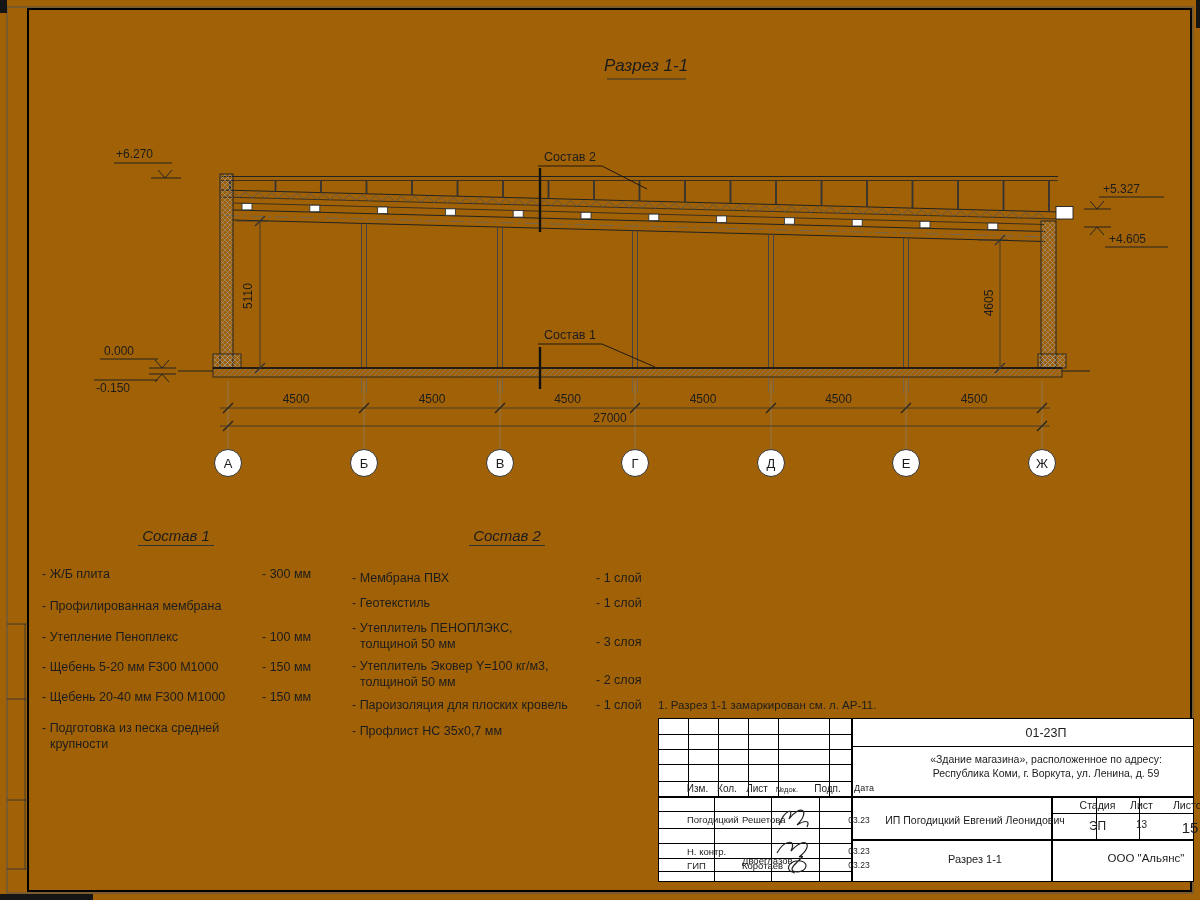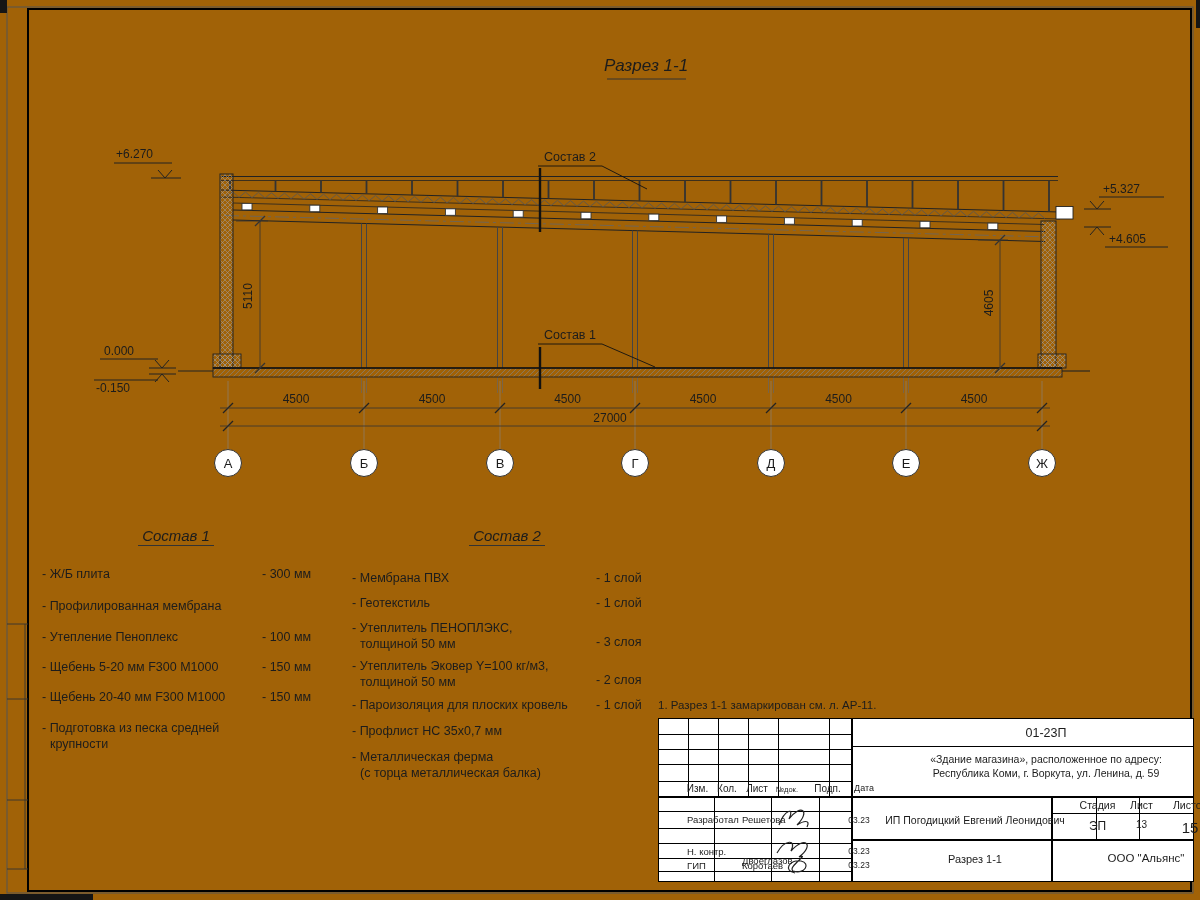--- a/index.html
+++ b/index.html
@@ -263,24 +263,20 @@
   </div>
   <div class="abs li" style="left:596px;top:634px">- 3 слоя</div>
   <div class="abs li" style="left:352px;top:658px">
     <div>- Утеплитель Эковер Y=100 кг/м3,</div>
     <div style="padding-left:8px">толщиной 50 мм</div>
   </div>
   <div class="abs li" style="left:596px;top:672px">- 2 слоя</div>
   <div class="abs li" style="left:352px;top:697px">- Пароизоляция для плоских кровель</div>
   <div class="abs li" style="left:596px;top:697px">- 1 слой</div>
   <div class="abs li" style="left:352px;top:723px">- Профлист НС 35х0,7 мм</div>
-  <div class="abs li" style="left:352px;top:749px">
-    <div>- Металлическая ферма</div>
-    <div style="padding-left:8px">(с торца металлическая балка)</div>
-  </div>
 
   <div class="abs note" style="left:658px;top:699px">1. Разрез 1-1 замаркирован см. л. АР-11.</div>
 
   <div class="tb">
 
     <div class="v" style="left:29px;top:0;height:77px"></div>
     <div class="v" style="left:59px;top:0;height:77px"></div>
     <div class="v" style="left:89px;top:0;height:77px"></div>
     <div class="v" style="left:119px;top:0;height:77px"></div>
     <div class="v" style="left:170px;top:0;height:77px"></div>
@@ -310,21 +306,21 @@
     <div class="t c" style="left:29px;top:64px;width:30px">Кол.</div>
     <div class="t c" style="left:59px;top:64px;width:30px">Лист</div>
     <div class="t c" style="left:89px;top:66px;width:30px;font-size:7.5px">№док.</div>
     <div class="t c" style="left:119px;top:64px;width:51px">Подп.</div>
     <div class="t c" style="left:170px;top:64px;width:22px;font-size:9px">Дата</div>
 
     <div class="t c" style="left:192px;top:7px;width:342px;font-size:12.5px">01-23П</div>
     <div class="t c" style="left:192px;top:34px;width:342px;font-size:10.5px">«Здание магазина», расположенное по адресу:</div>
     <div class="t c" style="left:192px;top:48px;width:342px;font-size:10.5px">Республика Коми, г. Воркута, ул. Ленина, д. 59</div>
 
-    <div class="t" style="left:4px;top:95px;font-size:9.5px">Разработал</div>
+    <div class="t" style="left:4px;top:95px;font-size:9.5px">Погодицкий</div>
     <div class="t" style="left:59px;top:95px;font-size:9.5px">Решетова</div>
     <div class="t c" style="left:160px;top:96px;width:32px;font-size:8.5px">03.23</div>
     <div class="t" style="left:4px;top:127px;font-size:9.5px">Н. контр.</div>
     <div class="t" style="left:59px;top:136px;font-size:9.5px">Двоеглазов</div>
     <div class="t c" style="left:160px;top:127px;width:32px;font-size:8.5px">03.23</div>
     <div class="t" style="left:4px;top:141px;font-size:9.5px">ГИП</div>
     <div class="t" style="left:59px;top:141px;font-size:9.5px">Коротаев</div>
     <div class="t c" style="left:160px;top:141px;width:32px;font-size:8.5px">03.23</div>
 
     <svg class="abs" style="left:112px;top:82px" width="48" height="76">

